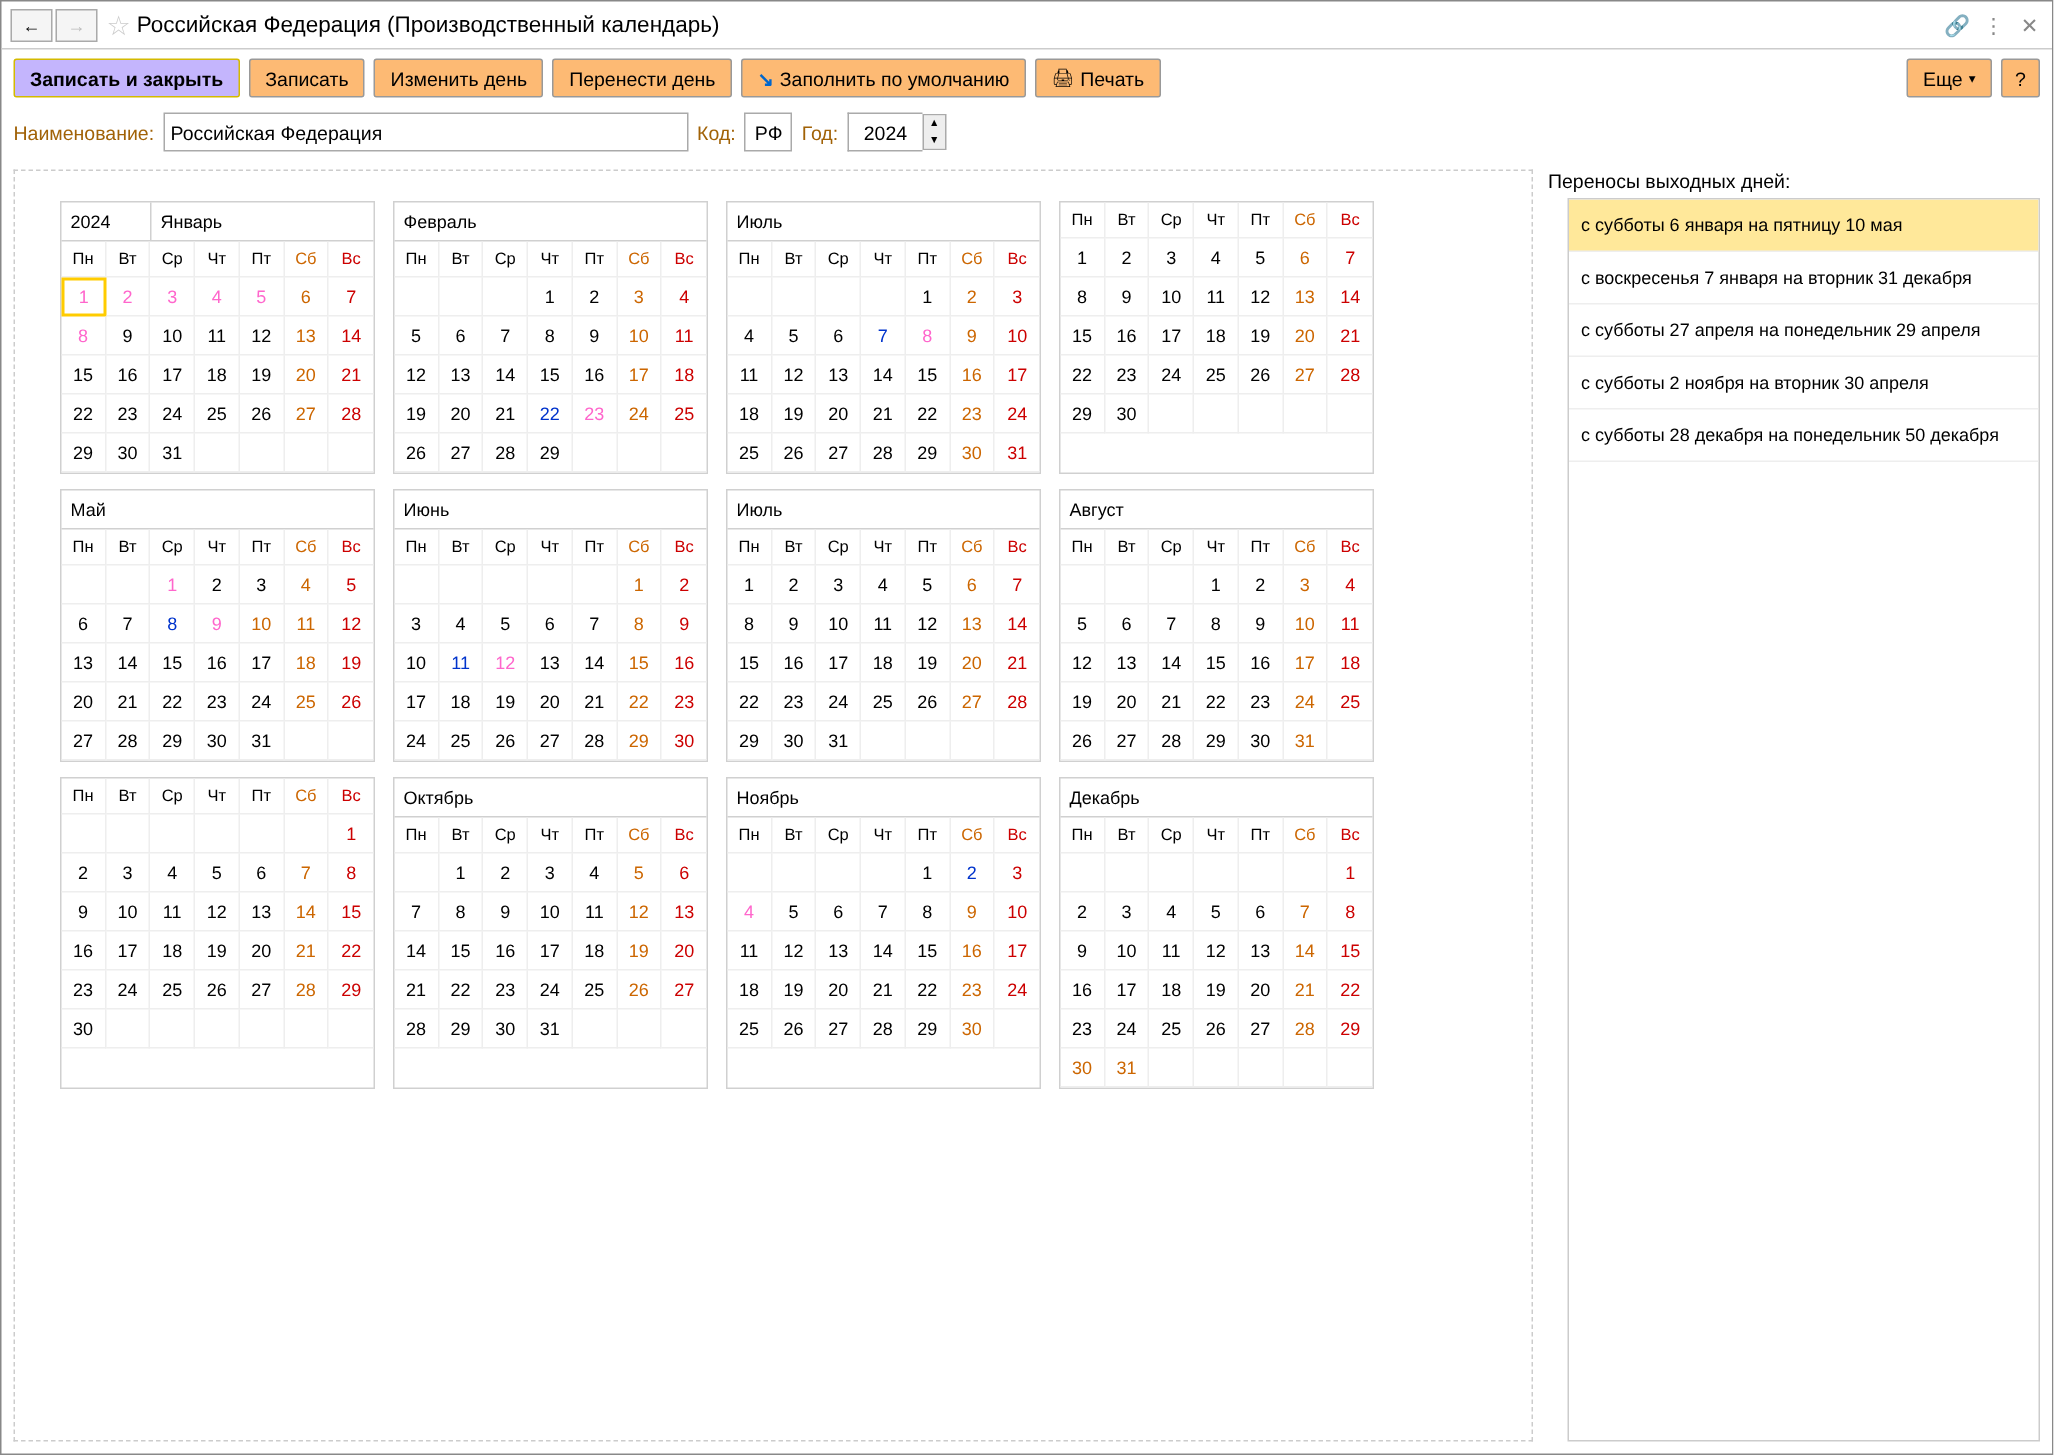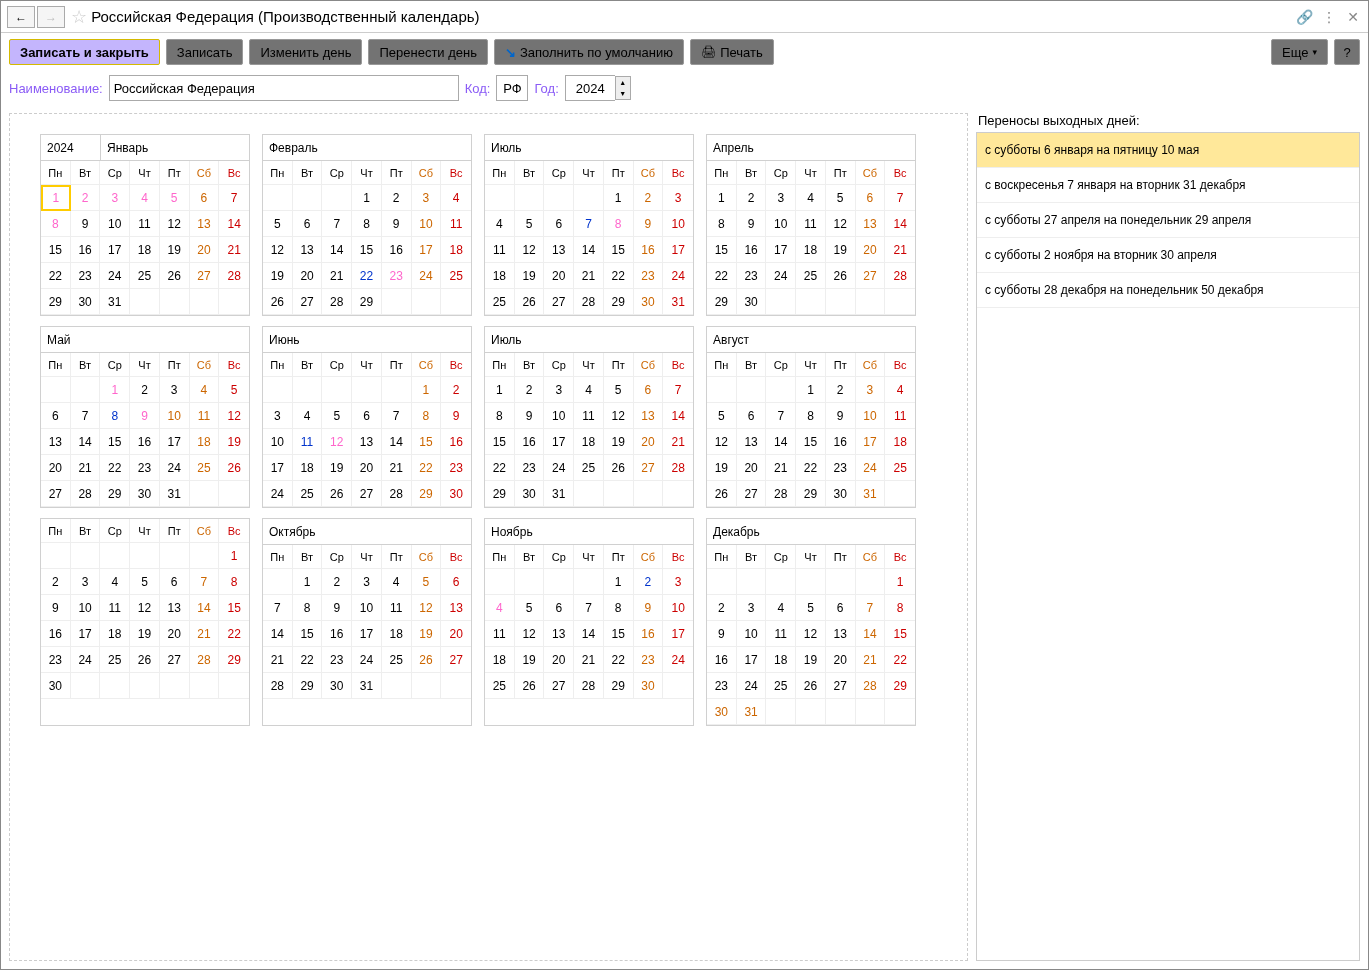--- a/index.html
+++ b/index.html
@@ -6,29 +6,29 @@
 body { margin: 0; padding: 0; background: #fff; }
 .window { width: 1369px; height: 970px; border: 1px solid #888; background: #fff; display: flex; flex-direction: column; }
 .titlebar { display: flex; align-items: center; height: 32px; padding: 0 6px; border-bottom: 1px solid #ccc; }
 .nav-btns { display: flex; gap: 2px; margin-right: 6px; }
 .nav-btn { width: 28px; height: 22px; border: 1px solid #aaa; background: #f5f5f5; cursor: pointer; display: flex; align-items: center; justify-content: center; font-size: 12px; }
 .star { color: #ccc; font-size: 18px; margin-right: 4px; }
 .title { font-size: 15px; flex: 1; }
 .tb-right { display: flex; gap: 6px; align-items: center; }
 .tb-icon { width: 18px; height: 18px; cursor: pointer; color: #888; display:flex; align-items:center; justify-content:center; font-size:14px; }
 .toolbar { display: flex; align-items: center; padding: 6px 8px; gap: 6px; }
-.btn { height: 26px; border: 1px solid #999; background: #737373; padding: 0 10px; font-size: 13px; cursor: pointer; display:flex; align-items:center; gap:4px; border-radius: 2px; }
+.btn { height: 26px; border: 1px solid #999; background: #fdba74; padding: 0 10px; font-size: 13px; cursor: pointer; display:flex; align-items:center; gap:4px; border-radius: 2px; }
 .btn-primary { background: #c4b5fd; border-color: #d4ba00; font-weight: bold; }
 .btn-print::before { content: "🖨"; font-size: 12px; }
 .btn-default::before { content: "↘"; color: #0066cc; font-weight: bold; }
 .spacer { flex: 1; }
 .btn-more::after { content: " ▾"; font-size: 9px; }
 .btn-help { width: 26px; padding: 0; justify-content: center; }
 .form-row { display: flex; align-items: center; padding: 4px 8px; gap: 6px; font-size: 13px; }
-.form-row label { color: #8b5cf6; }
+.form-row label { color: #a16207; }
 .input { border: 1px solid #aaa; height: 24px; padding: 12px 4px; font-size: 13px; }
 .inp-name { width: 350px; }
 .inp-code { width: 32px; text-align: center; }
 .year-wrap { display: flex; align-items: center; }
 .inp-year { width: 50px; text-align: center; border-right: none; }
 .year-spin { display: flex; flex-direction: column; border: 1px solid #aaa; height: 24px; }
 .year-spin span { width: 14px; height: 11px; font-size: 7px; display:flex; align-items:center; justify-content:center; cursor:pointer; background:#eee; }
 .main { flex: 1; display: flex; padding: 8px; gap: 8px; overflow: hidden; }
 .calendar-area { flex: 1; border: 1px dashed #ccc; padding: 20px 30px; overflow: auto; }
 .months-grid { display: grid; grid-template-columns: repeat(4, 210px); gap: 10px 12px; }
@@ -42,23 +42,23 @@
 .dow-sat { color: #cc6600; }
 .dow-sun { color: #cc0000; }
 .day { height: 26px; display:flex; align-items:center; justify-content:center; font-size: 12px; border-right: 1px solid #eee; border-bottom: 1px solid #eee; cursor:pointer; }
 .day:last-child { border-right: none; }
 .day-work { color: #000; }
 .day-sat { color: #cc6600; }
 .day-sun { color: #cc0000; }
 .day-hol { color: #ff66cc; }
 .day-pre { color: #0033cc; }
 .day-today { border: 2px solid #ffcc00 !important; }
-.transfers { width: 384px; display: flex; flex-direction: column; }
+.transfers { width: 330px; display: flex; flex-direction: column; }
 .transfers-label { font-size: 13px; margin-bottom: 4px; padding-left: 2px; }
-.transfers-list { border: 1px solid #ccc; flex: 1; overflow: auto; }
+.transfers-list { border: 1px solid #ccc; flex: 1; overflow: auto; margin-left: 15px; }
 .transfer-item { padding: 10px 8px; font-size: 12px; border-bottom: 1px solid #eee; cursor:pointer; }
 .transfer-item.selected { background: #ffe89a; }
 </style>
 </head>
 <body>
 
 <div class="window">
   <div class="titlebar">
     <div class="nav-btns">
       <div class="nav-btn">←</div>
@@ -275,23 +275,20 @@
               <div class="day day-work">25</div>
               <div class="day day-work">26</div>
               <div class="day day-work">27</div>
               <div class="day day-work">28</div>
               <div class="day day-work">29</div>
               <div class="day day-sat">30</div>
               <div class="day day-sun">31</div>
             </div>
           </div>
           <div class="month">
-            <div class="month-header">
-              <div class="month-name">Апрель</div>
-            </div>
             <div class="dow-row">
               <div class="dow">Пн</div>
               <div class="dow">Вт</div>
               <div class="dow">Ср</div>
               <div class="dow">Чт</div>
               <div class="dow">Пт</div>
               <div class="dow dow-sat">Сб</div>
               <div class="dow dow-sun">Вс</div>
             </div>
             <div class="week-row">

